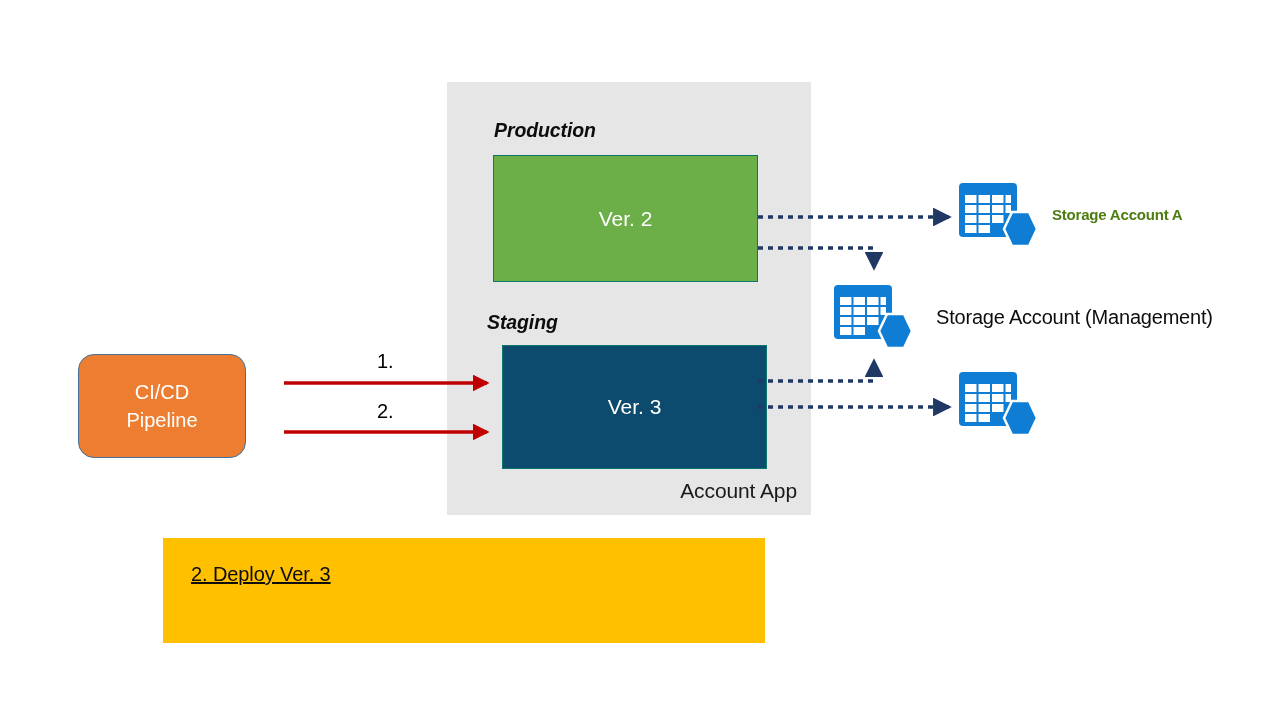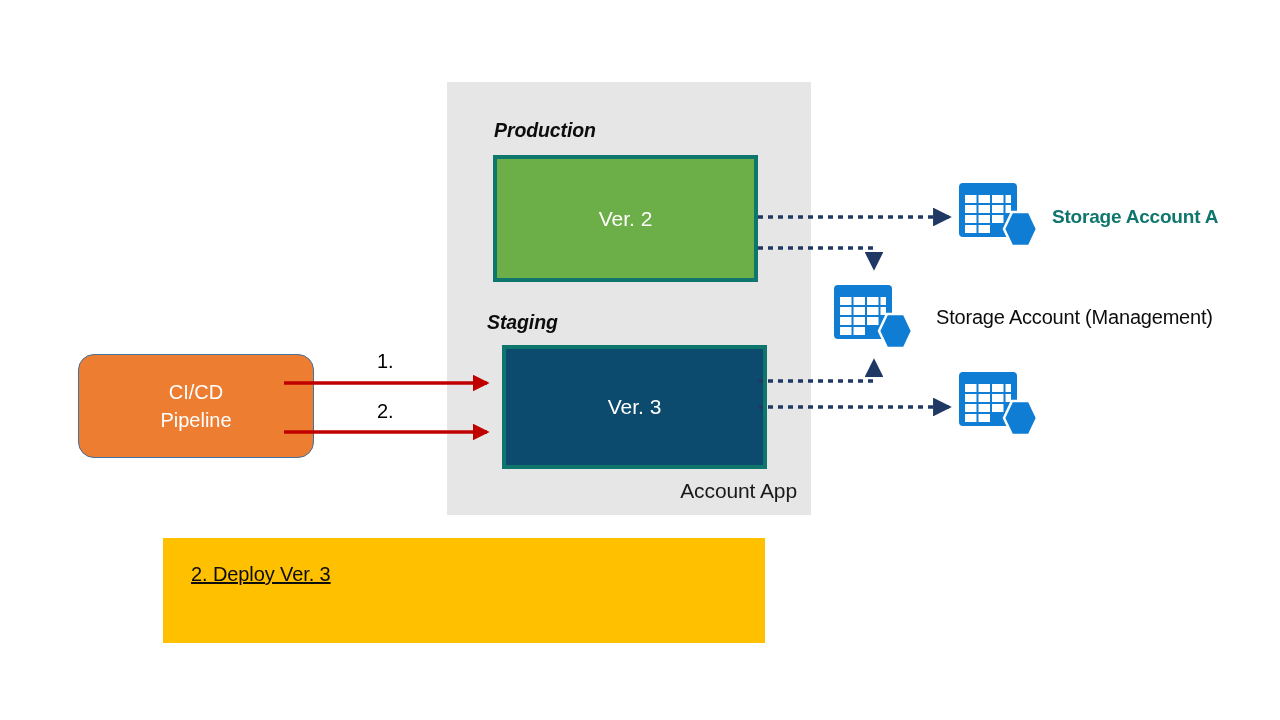--- a/index.html
+++ b/index.html
@@ -43,21 +43,21 @@
     font-weight: bold;
     font-style: italic;
     color: #0d0d0d;
     letter-spacing: -0.1px;
   }
   #production-heading { left: 494px; top: 119px; }
   #staging-heading    { left: 487px; top: 311px; }
 
   
   .version-box {
-    border: 4px solid #0f766e;
+    border: 1px solid #0f766e;
     display: flex;
     align-items: center;
     justify-content: center;
     color: #ffffff;
     font-size: 21px;
     box-sizing: border-box;
   }
   #production-slot-box {
     left: 493px; top: 155px;
     width: 265px; height: 127px;
@@ -65,21 +65,21 @@
   }
   #staging-slot-box {
     left: 502px; top: 345px;
     width: 265px; height: 124px;
     background: #0c4a6e;
   }
 
   
   #cicd-pipeline-box {
     left: 78px; top: 354px;
-    width: 236px; height: 104px;
+    width: 168px; height: 104px;
     background: #ed7d31;
     border: 1px solid #41719c;
     border-radius: 16px;
     box-sizing: border-box;
     display: flex;
     flex-direction: column;
     align-items: center;
     justify-content: center;
     color: #ffffff;
     font-size: 20px;
@@ -103,23 +103,23 @@
   #deploy-note-text {
     left: 191px; top: 563px;
     font-size: 20px;
     color: #0d0d0d;
     letter-spacing: -0.1px;
     text-decoration: underline;
   }
 
   
   .storage-label-bold {
-    font-size: 19px;
+    font-size: 15px;
     font-weight: bold;
-    color: #0f766e;
+    color: #4d7c0f;
     letter-spacing: -0.2px;
     white-space: nowrap;
   }
   .storage-label-plain {
     font-size: 20px;
     color: #0d0d0d;
     letter-spacing: -0.2px;
     white-space: nowrap;
   }
   #storage-a-label   { left: 1052px; top: 206px; }

